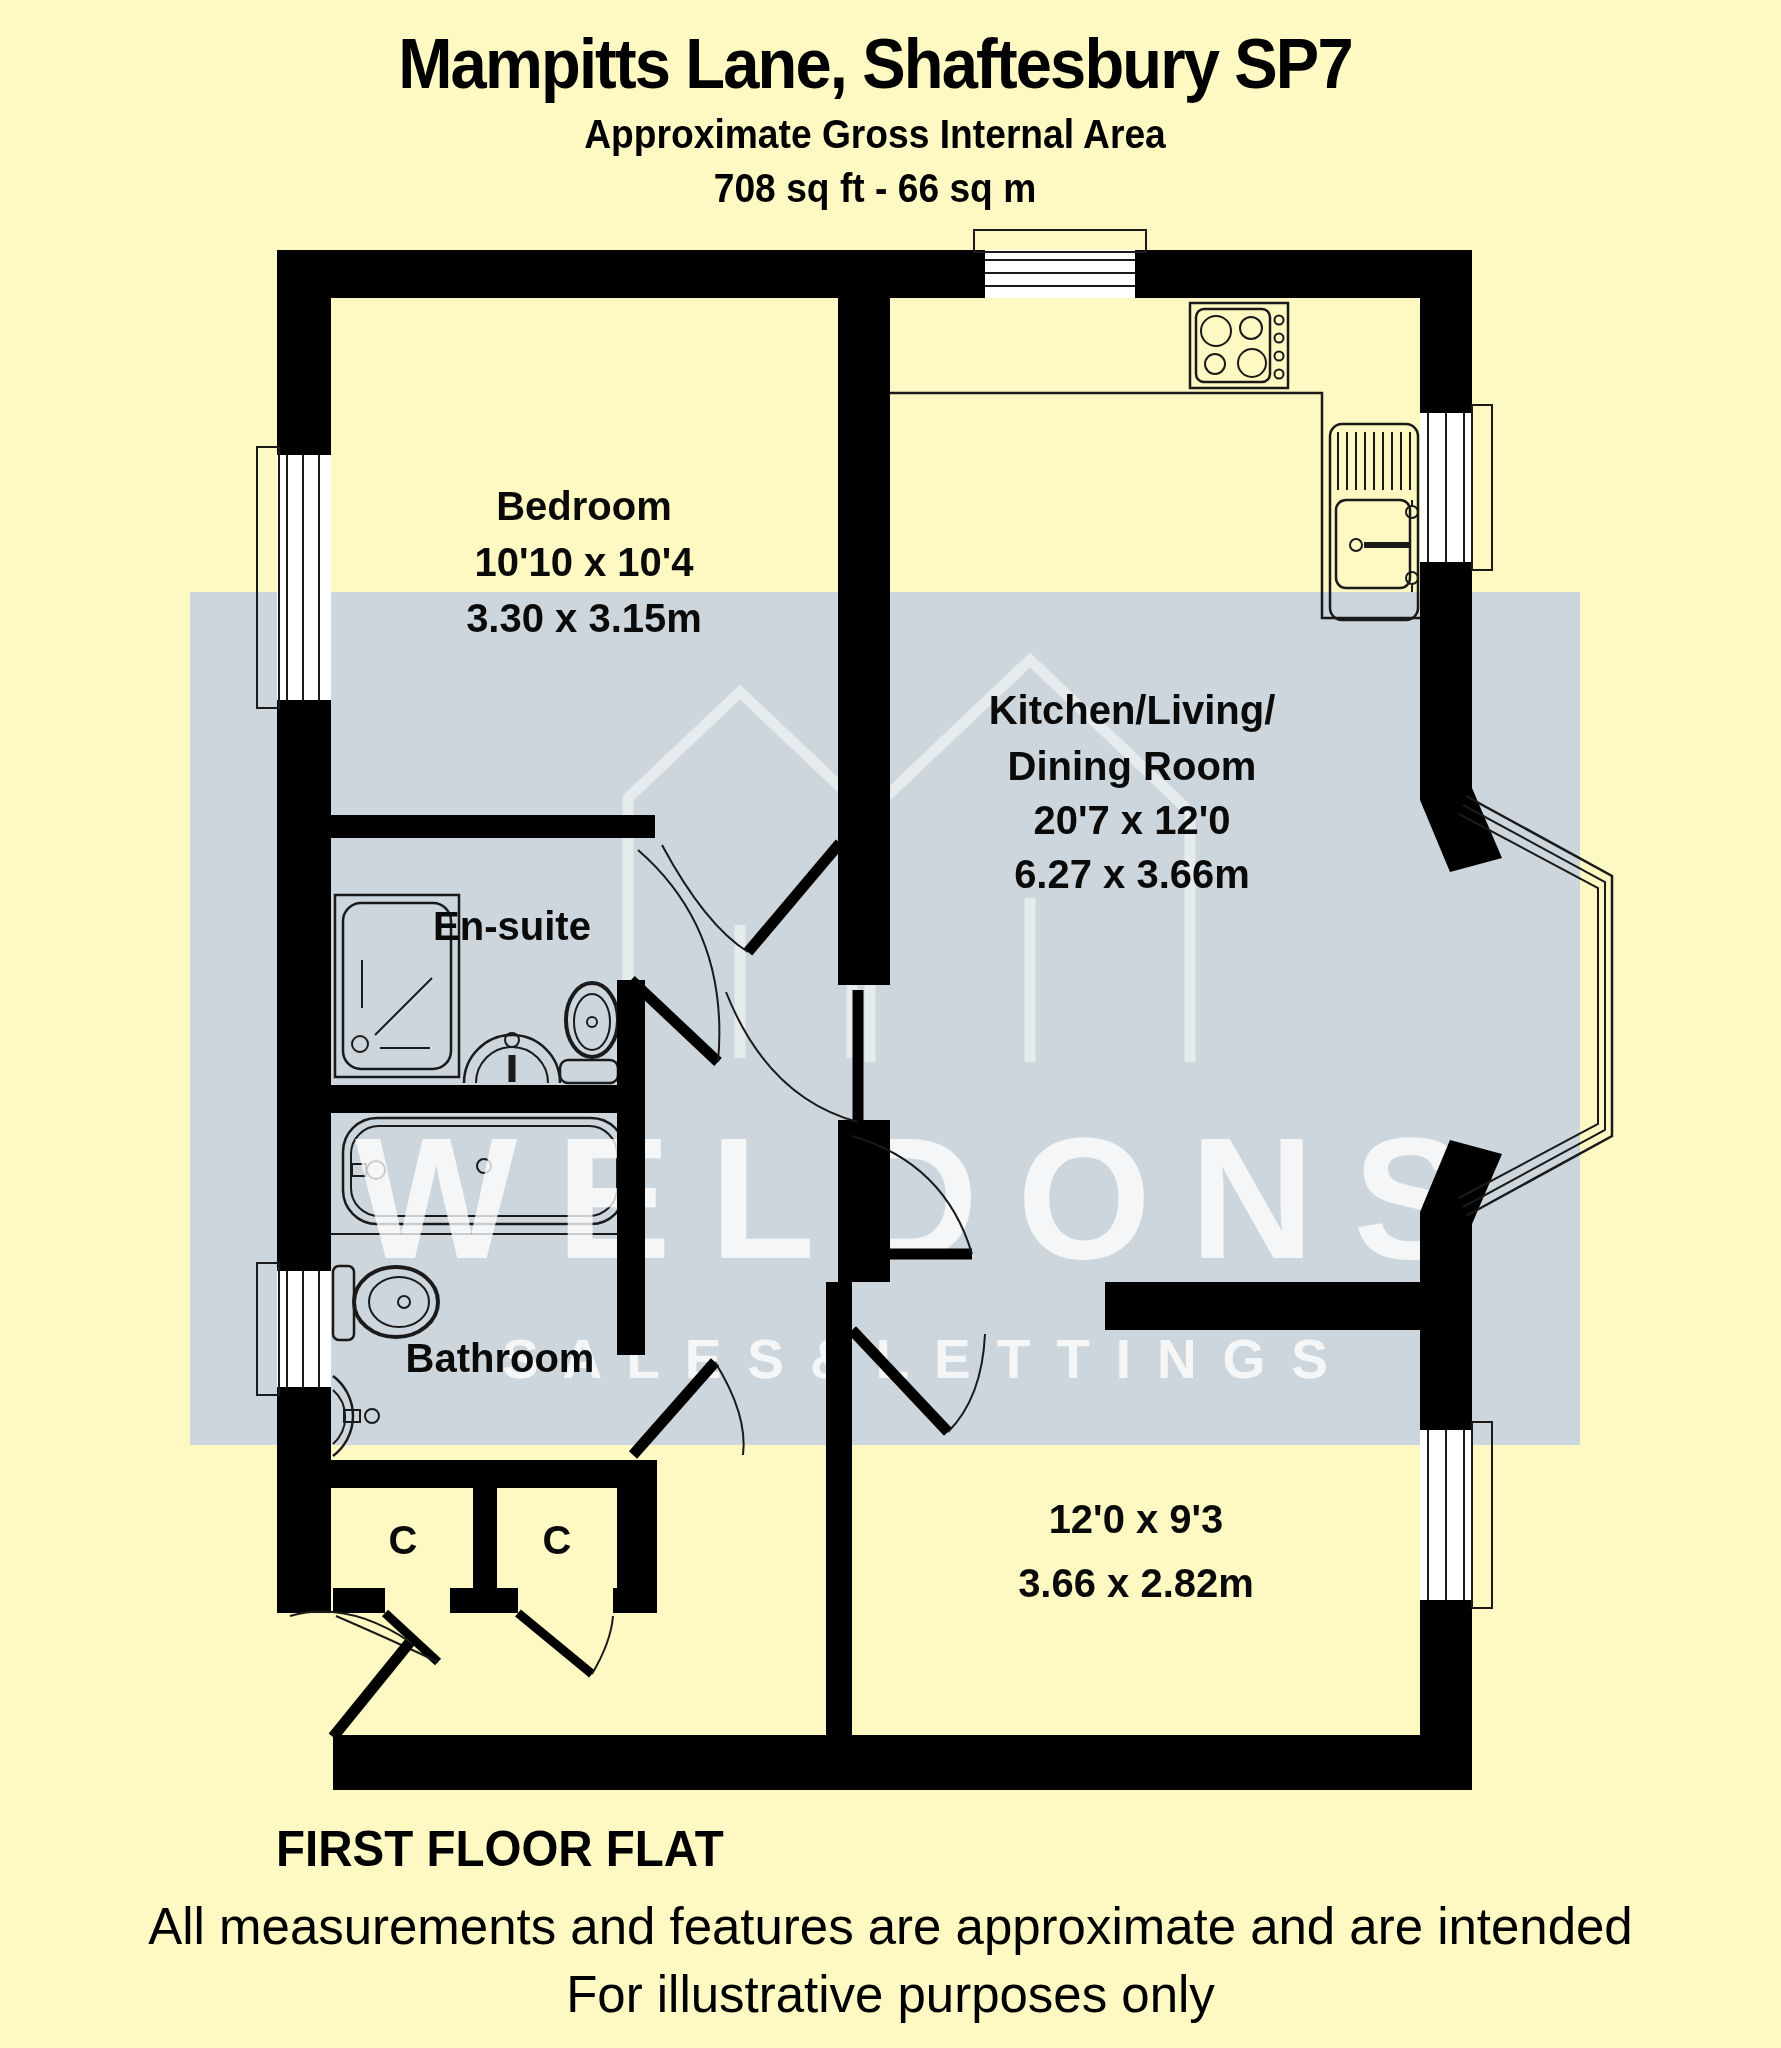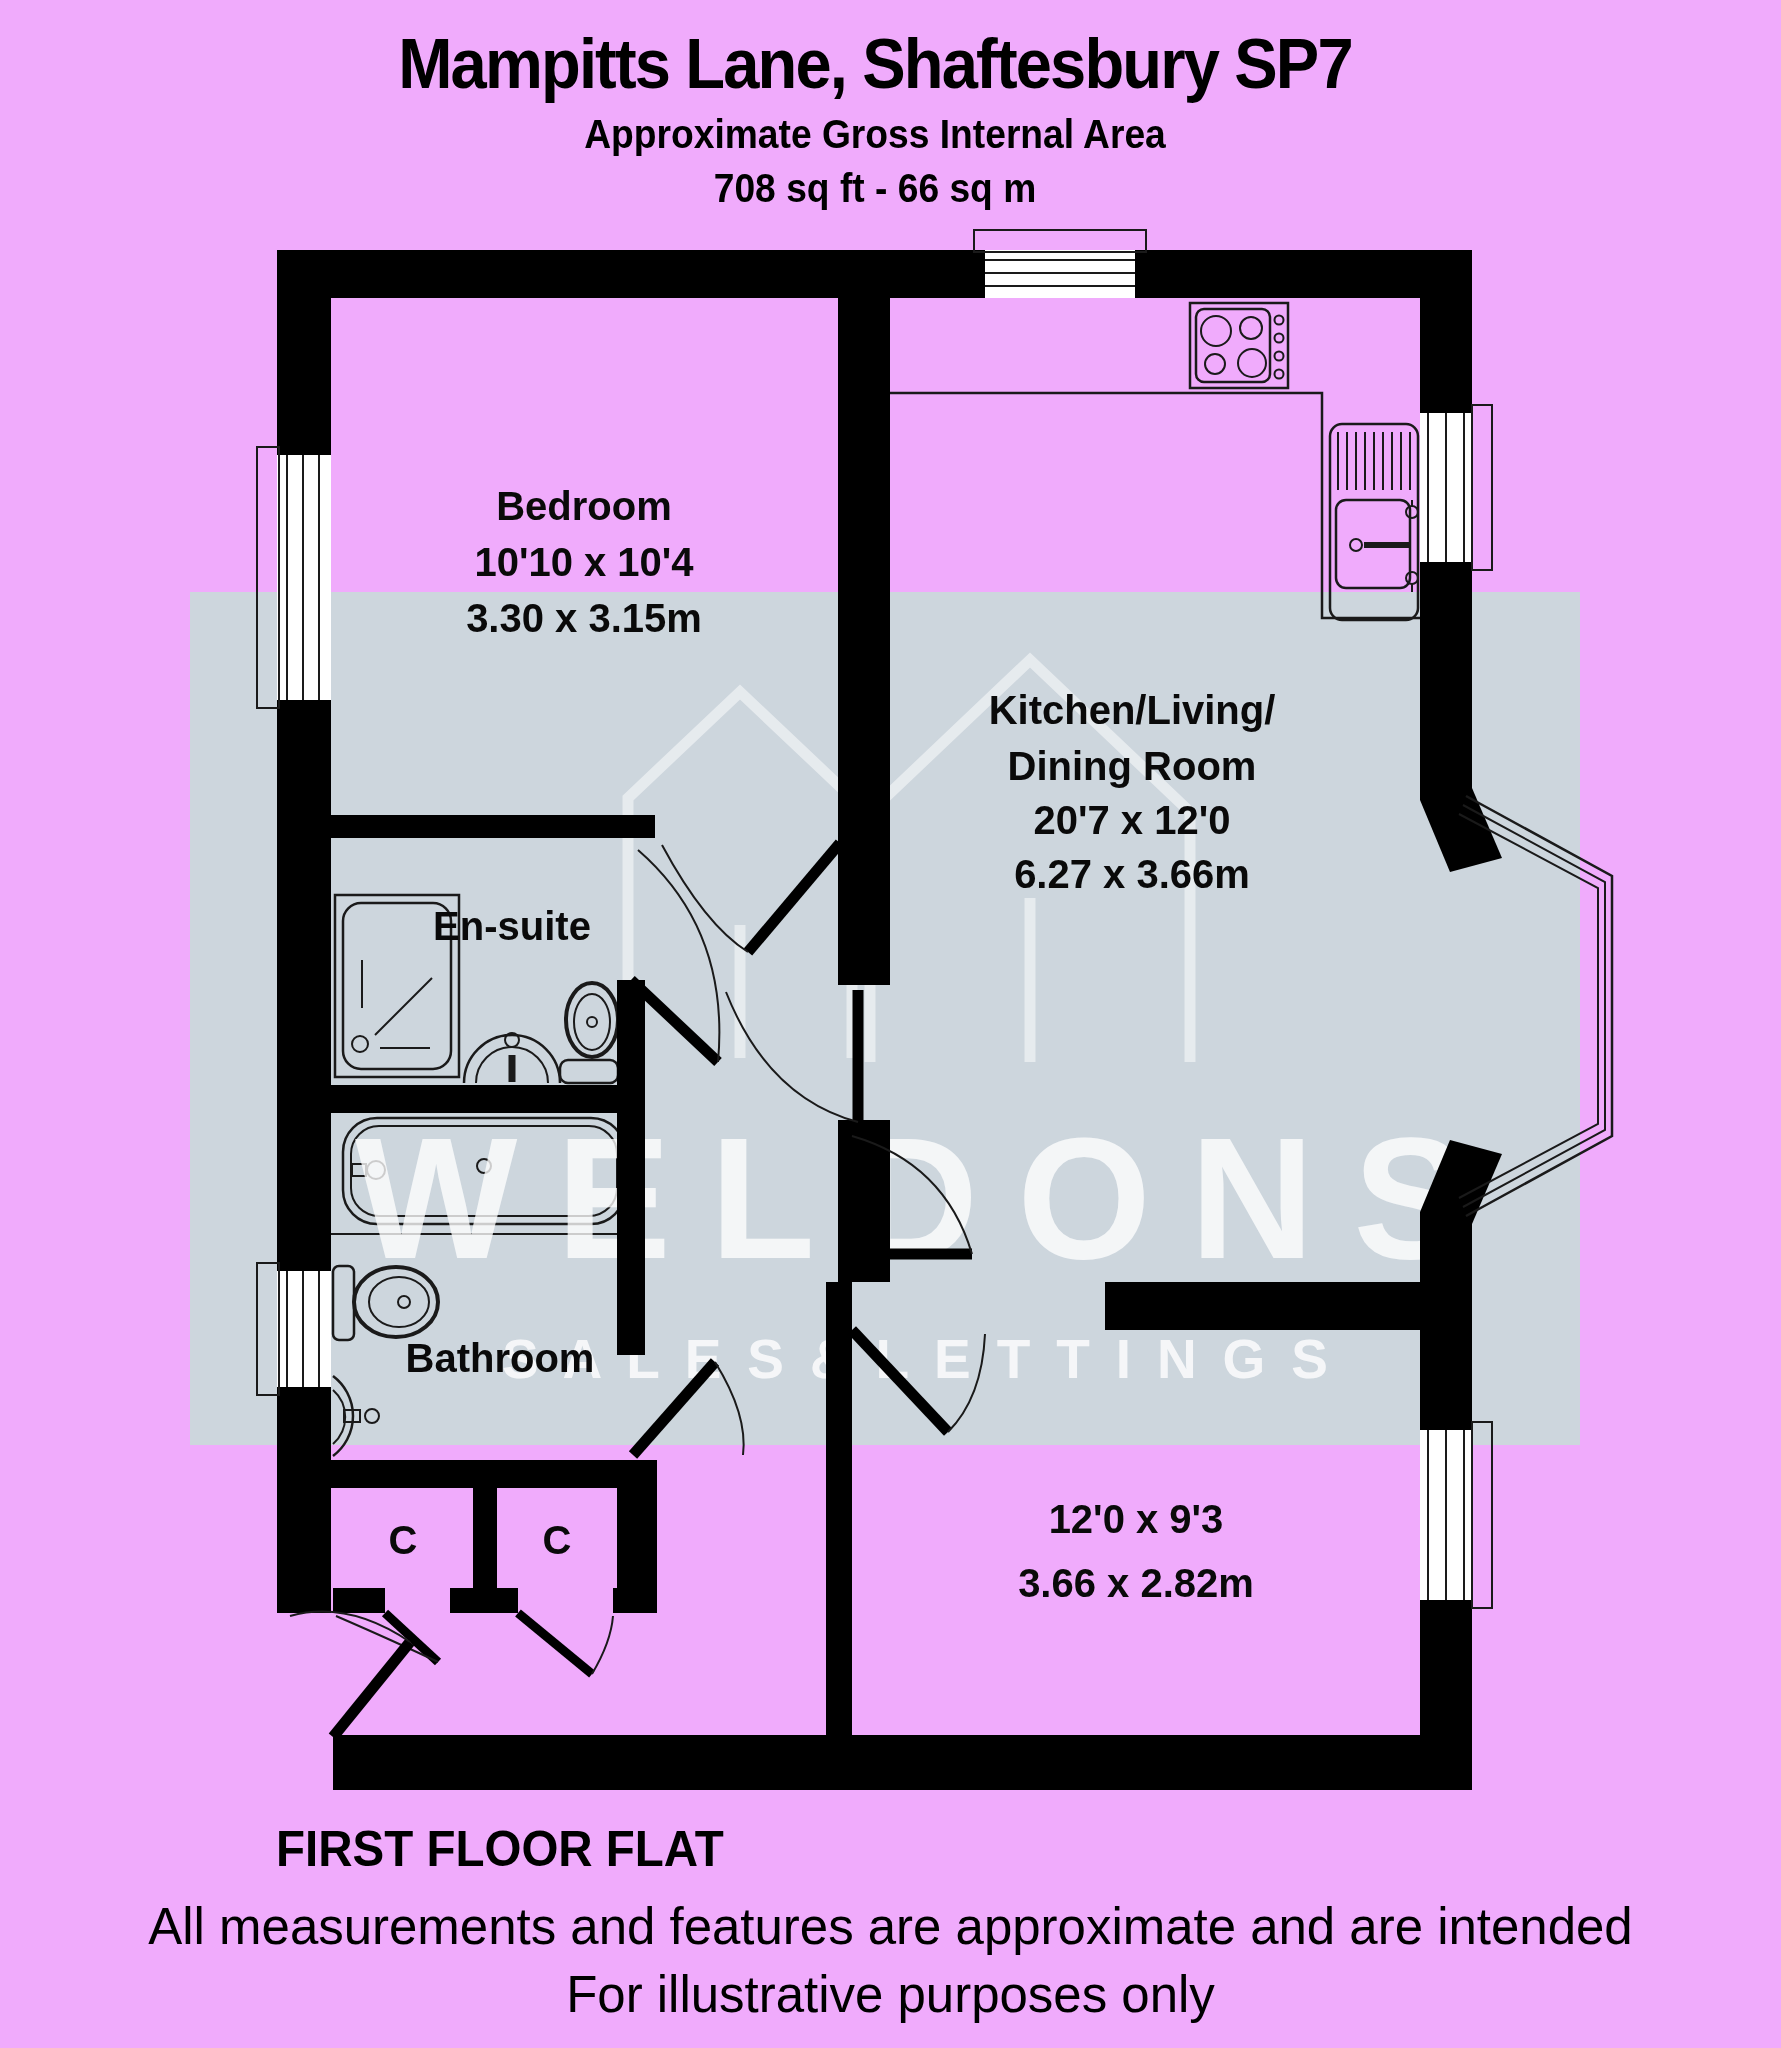--- a/index.html
+++ b/index.html
@@ -1,16 +1,16 @@
 <!DOCTYPE html>
 <html><head>
 <meta charset="utf-8">
 <style>
   html,body{margin:0;padding:0;background:#ffffff;}
-  .page{position:relative;width:1781px;height:2048px;background:#f0abfc;overflow:hidden;
+  .page{position:relative;width:1781px;height:2048px;background:#fef9c3;overflow:hidden;
         font-family:"Liberation Sans","DejaVu Sans",sans-serif;color:#000;}
   .hdr{position:absolute;left:0;width:1750px;text-align:center;white-space:nowrap;}
   .hdr.title{top:24px;font-size:70px;font-weight:bold;letter-spacing:-2px;transform:scaleX(.93);transform-origin:50% 50%;}
   .hdr.subtitle{top:112px;font-size:40px;font-weight:bold;transform:scaleX(.93);transform-origin:50% 50%;}
   .hdr.area{top:166px;font-size:40px;font-weight:bold;transform:scaleX(.93);transform-origin:50% 50%;}
   .ftr{position:absolute;white-space:nowrap;}
   .ftr.floor{left:276px;top:1820px;font-size:50px;font-weight:bold;transform:scaleX(.95);transform-origin:0 0;}
   .ftr.disc1{left:0;width:1781px;top:1896px;text-align:center;font-size:52px;transform:scaleX(.98);transform-origin:50% 50%;}
   .ftr.disc2{left:0;width:1781px;top:1964px;text-align:center;font-size:52px;transform:scaleX(.98);transform-origin:50% 50%;}
   svg{position:absolute;left:0;top:0;}

